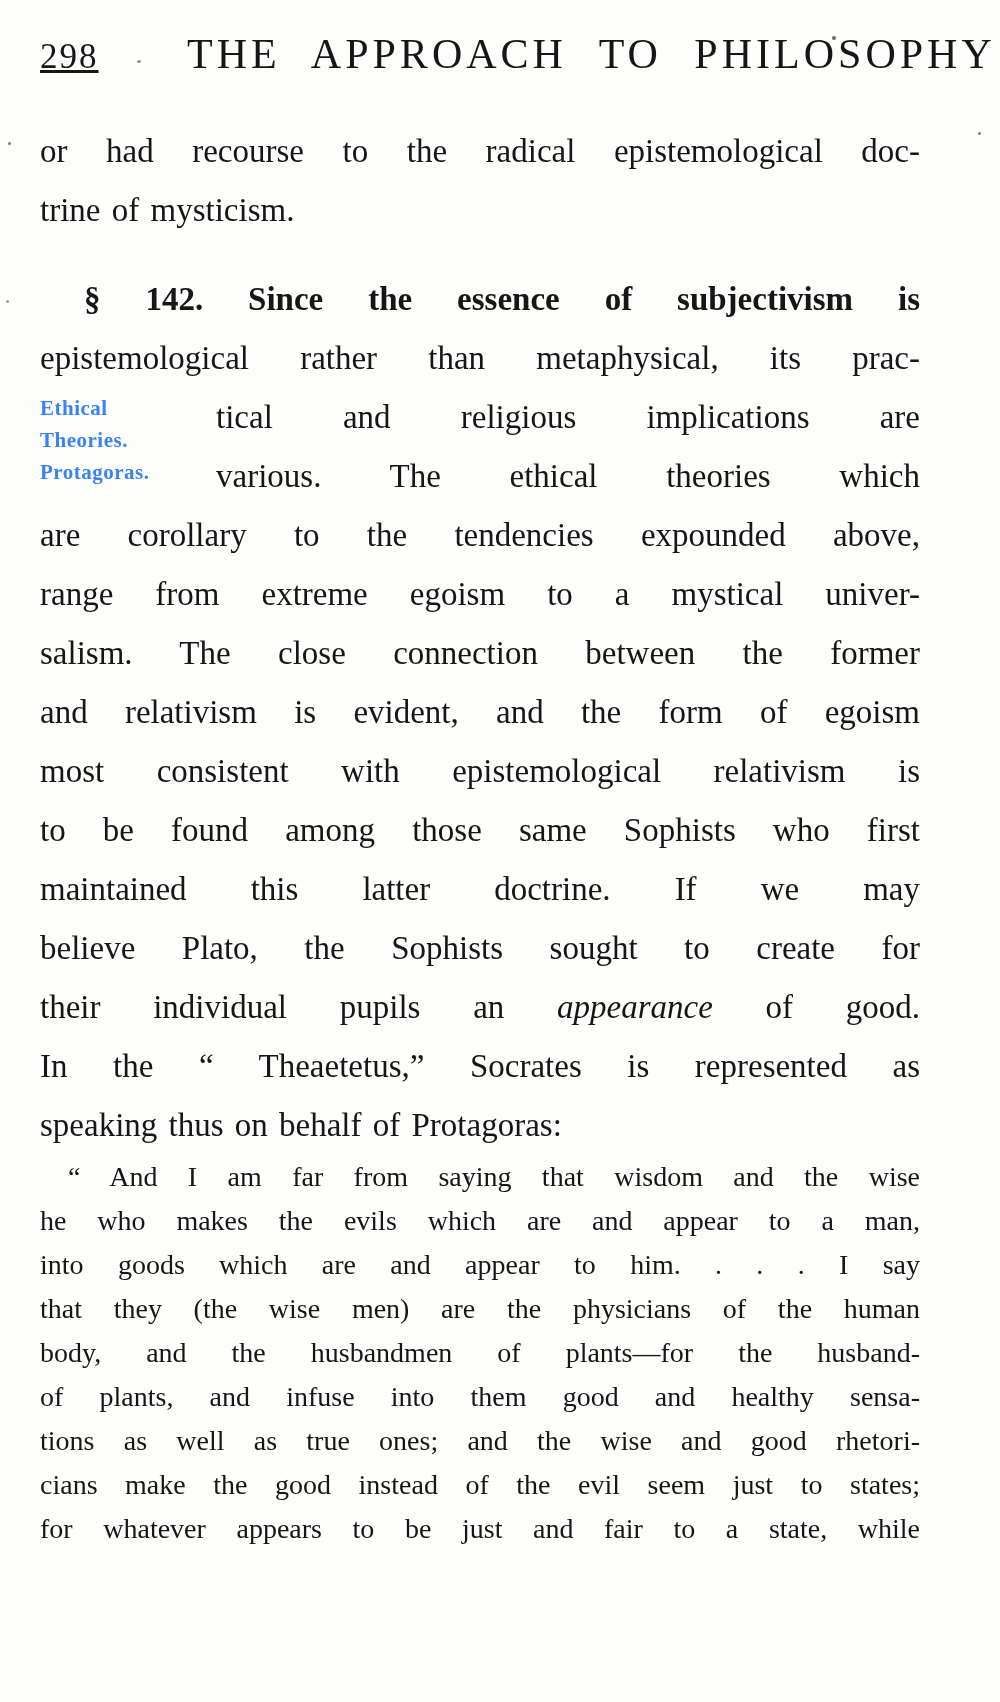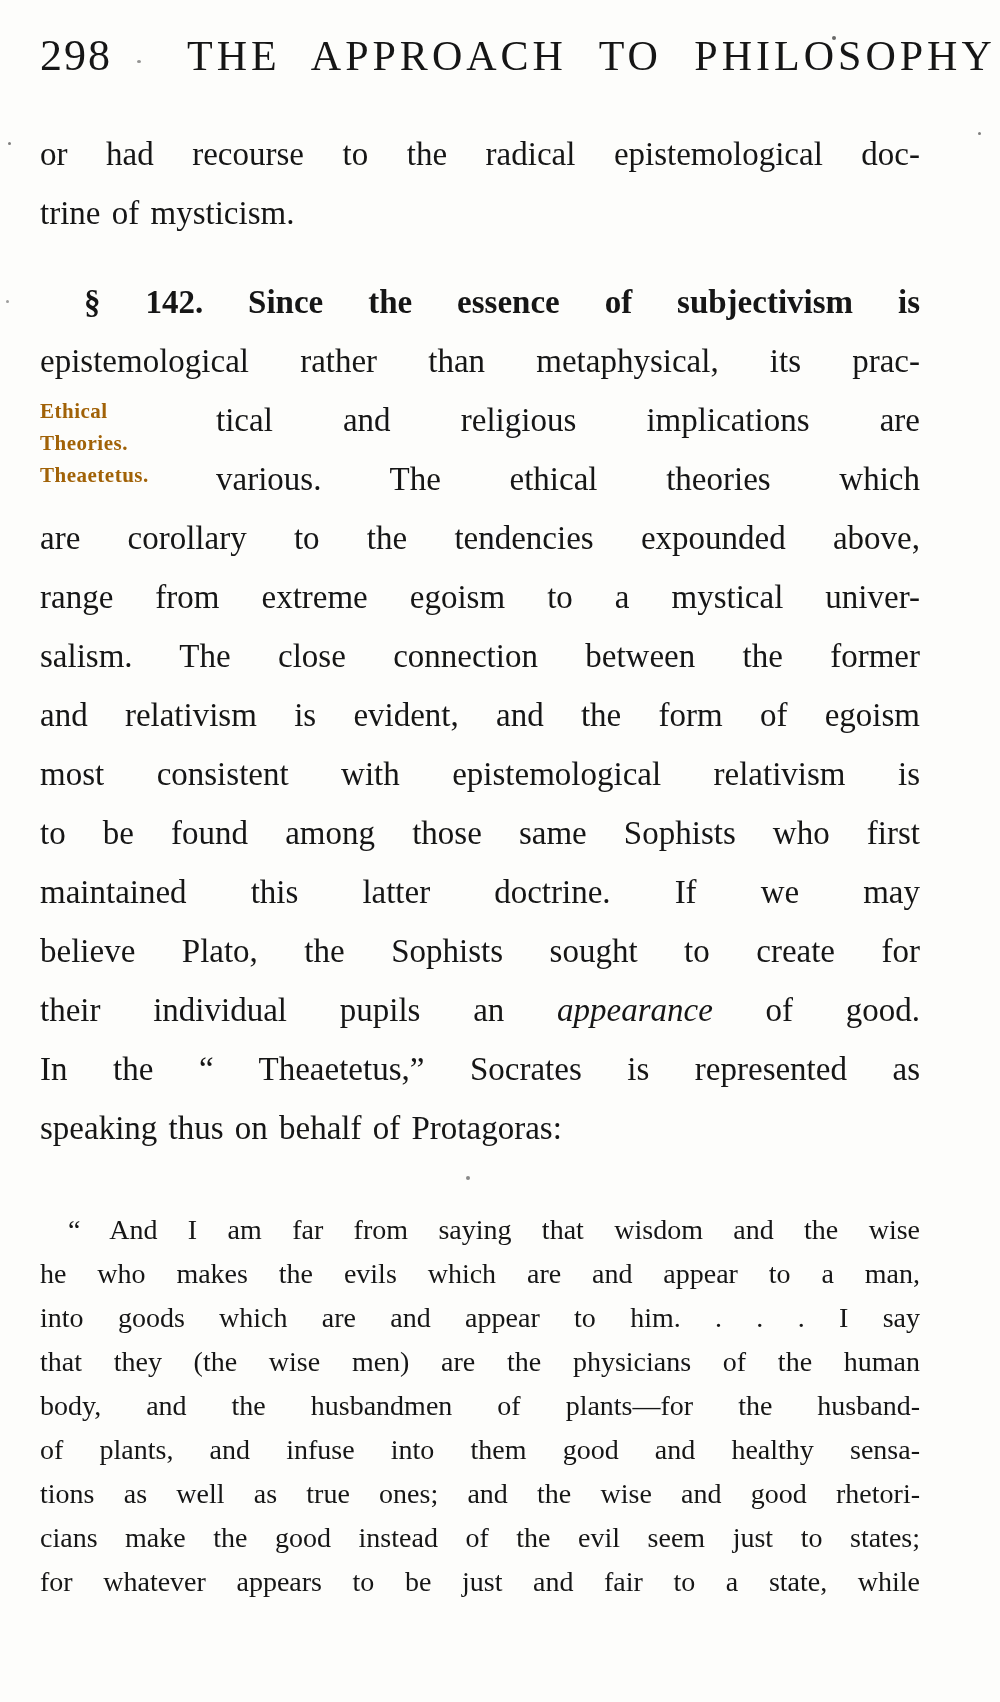--- a/index.html
+++ b/index.html
@@ -16,22 +16,22 @@
     overflow:hidden;
   }
   .inner { position:relative; margin:0 40px 0 40px; width:880px; }
 
   
   .header {
     display:flex; align-items:baseline;
     padding-top:30px;
   }
   .pagenum {
-    font-size:44px; letter-spacing:2px;
-    width:105px; flex:0 0 auto;
+    font-size:35px; letter-spacing:2px;
+    width:105px; flex:0 0 auto;text-decoration:underline;
   }
   .runtitle {
     font-size:42px; letter-spacing:4px; word-spacing:18px;
     margin-left:42px;
     white-space:nowrap;
     font-family:Liberation Serif, serif;
   }
 
   
   .ln {
@@ -48,27 +48,27 @@
 
   
   .ln.cut { margin-left:176px; }
 
   
   .sidenote {
     position:absolute; left:0; top:122px;
     width:170px;
     font-size:21px; font-weight:bold; line-height:32px;
     letter-spacing:0.5px;
-    text-align:left; color:#a16207;
+    text-align:left; color:#3b82f6;
   }
 
   .ital { font-style:italic; }
 
   
-  .quote { margin-top:50px; }
+  .quote { }
   .qln {
     font-size:28px; line-height:44px;
     text-align:justify; text-align-last:justify;
     word-spacing:2px;
   }
   .qln.qindent { padding-left:28px; }
 
   
   .speck { position:absolute; background:#2a2a2a; border-radius:50%; }
   .speck.s1 { width:4px; height:4px; left:832px; top:36px; opacity:.7; }
@@ -98,21 +98,21 @@
 
     <div class="para1">
       <div class="ln">or had recourse to the radical epistemological doc-</div>
       <div class="ln last">trine of mysticism.</div>
     </div>
 
     <div class="para2">
       <div class="sidenote">
         <div>Ethical</div>
         <div>Theories.</div>
-        <div>Theaetetus.</div>
+        <div>Protagoras.</div>
       </div>
 
       <div class="ln firstline-indent">§ 142. Since the essence of subjectivism is</div>
       <div class="ln">epistemological rather than metaphysical, its prac-</div>
 
       <div class="ln cut">tical and religious implications are</div>
       <div class="ln cut">various.  The ethical theories which</div>
 
       <div class="ln">are corollary to the tendencies expounded above,</div>
       <div class="ln">range from extreme egoism to a mystical univer-</div>

